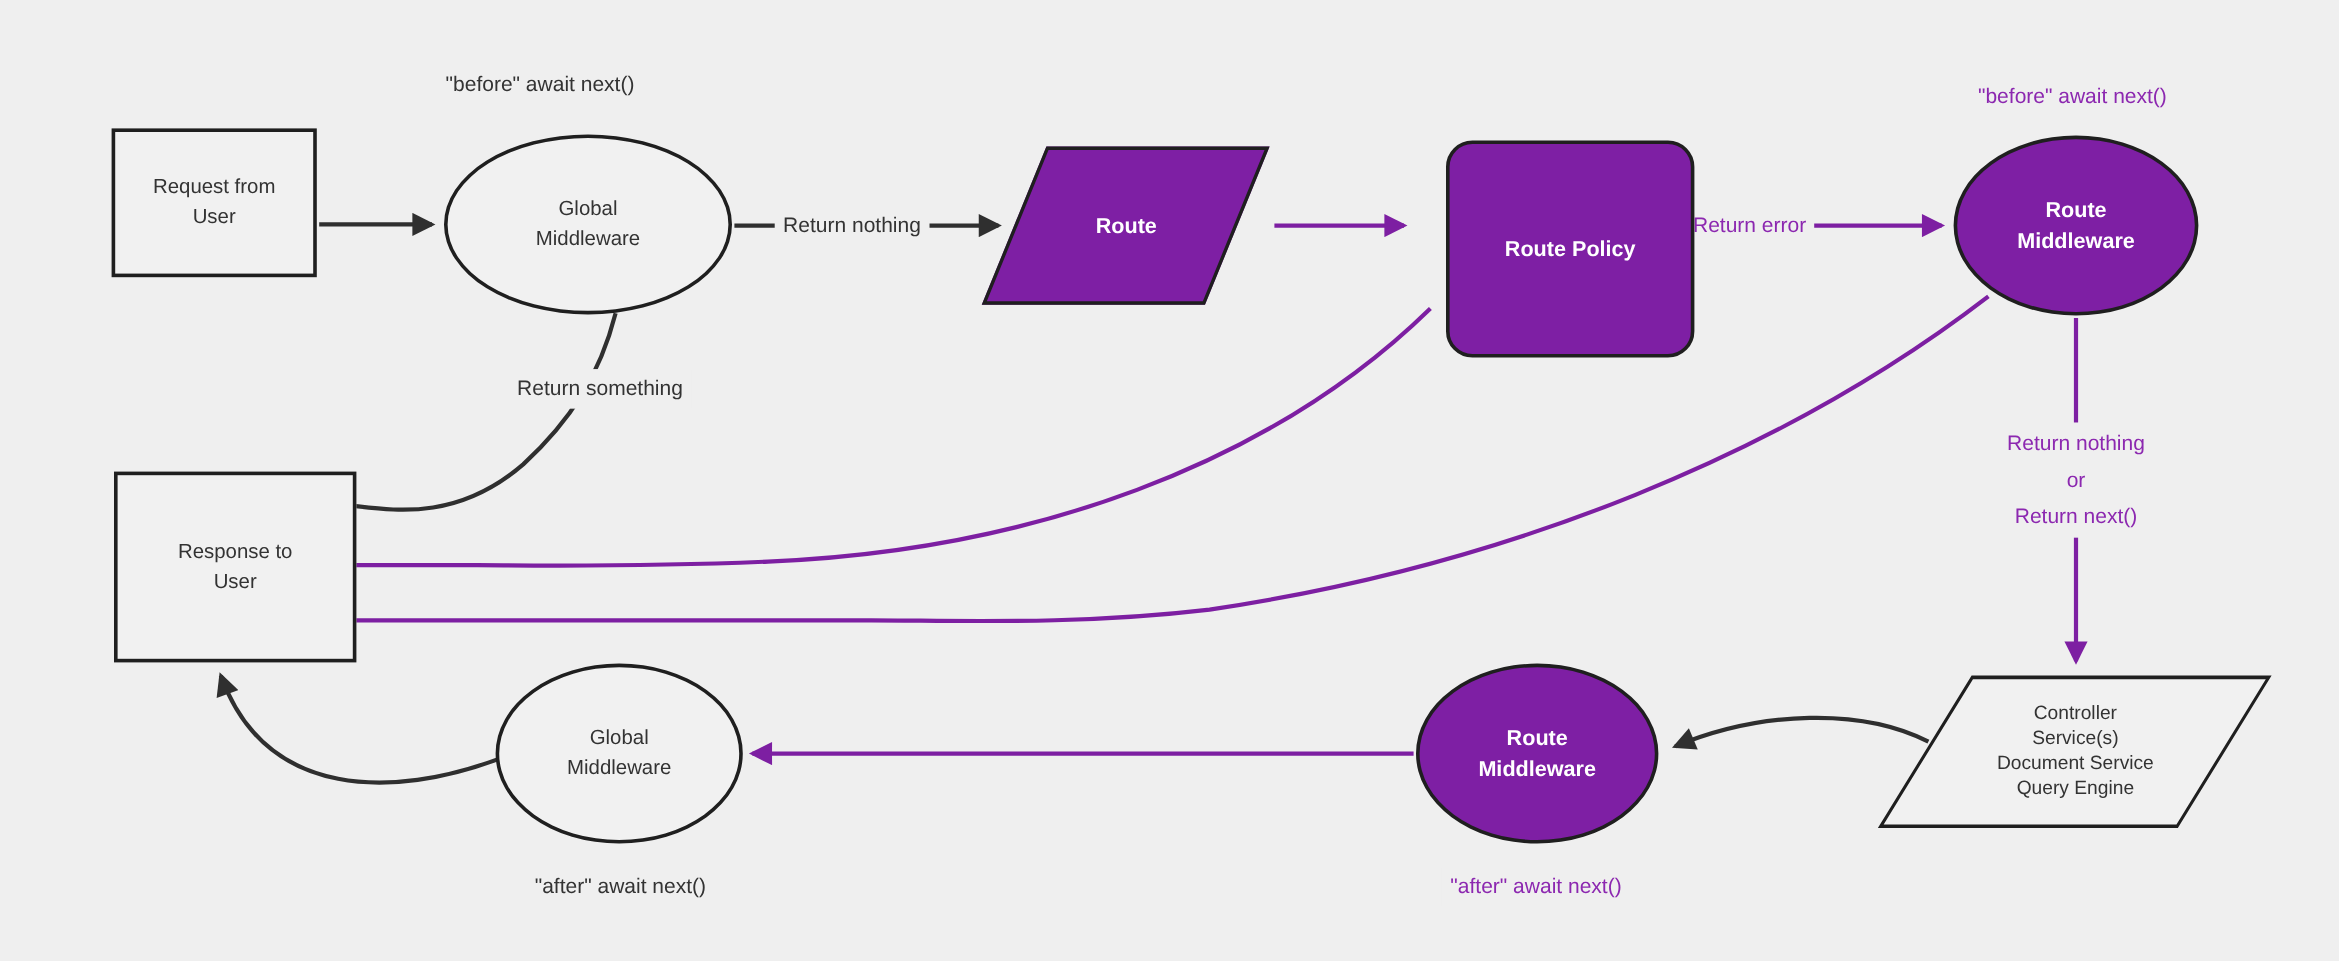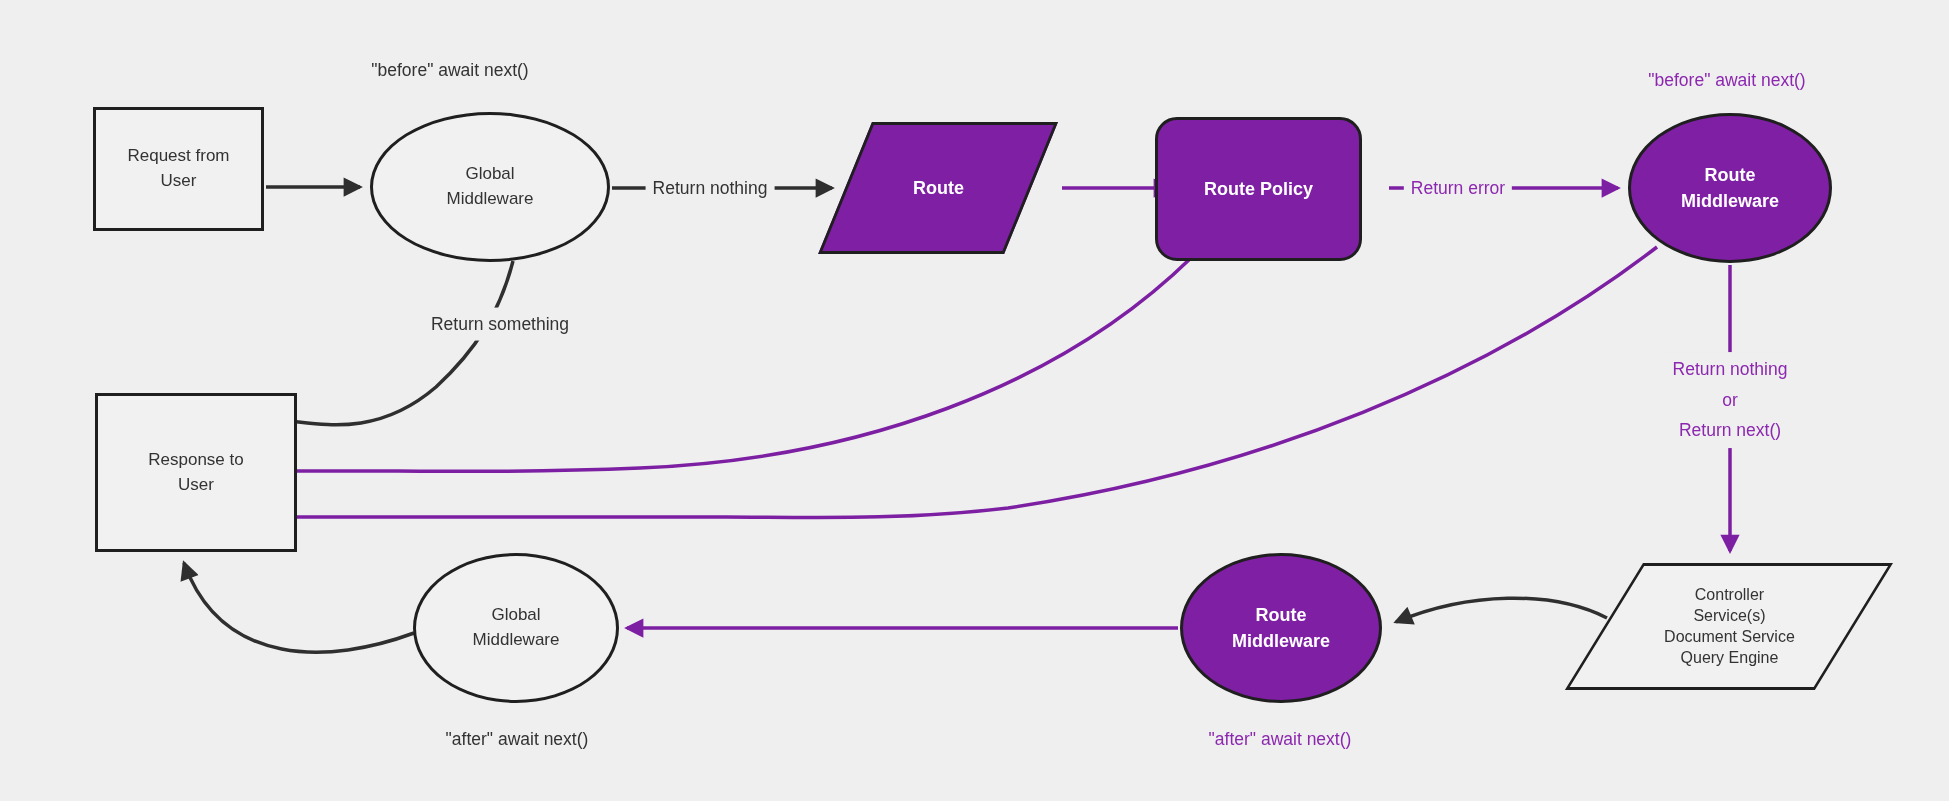--- a/index.html
+++ b/index.html
@@ -75,21 +75,21 @@
 
   <div class="node light ellipse" style="left:370px;top:112px;width:240px;height:150px">
     <span class="nlabel">Global
 Middleware</span>
   </div>
 
   <div class="node purple skewed" style="left:872px;top:122px;width:186px;height:132px;transform:skewX(-22.2deg);transform-origin:top left">
     <span class="nlabel" style="transform:skewX(22.2deg)">Route</span>
   </div>
 
-  <div class="node purple rounded" style="left:1155px;top:117px;width:207px;height:144px">
+  <div class="node purple rounded" style="left:1205px;top:117px;width:207px;height:181px">
     <span class="nlabel">Route Policy</span>
   </div>
 
   <div class="node purple ellipse" style="left:1628px;top:113px;width:204px;height:150px">
     <span class="nlabel">Route
 Middleware</span>
   </div>
 
   <div class="node light skewed" style="left:1643px;top:563px;width:250px;height:127px;transform:skewX(-31.6deg);transform-origin:top left;font-size:16px;line-height:1.32">
     <span class="nlabel" style="transform:skewX(31.6deg)">Controller

